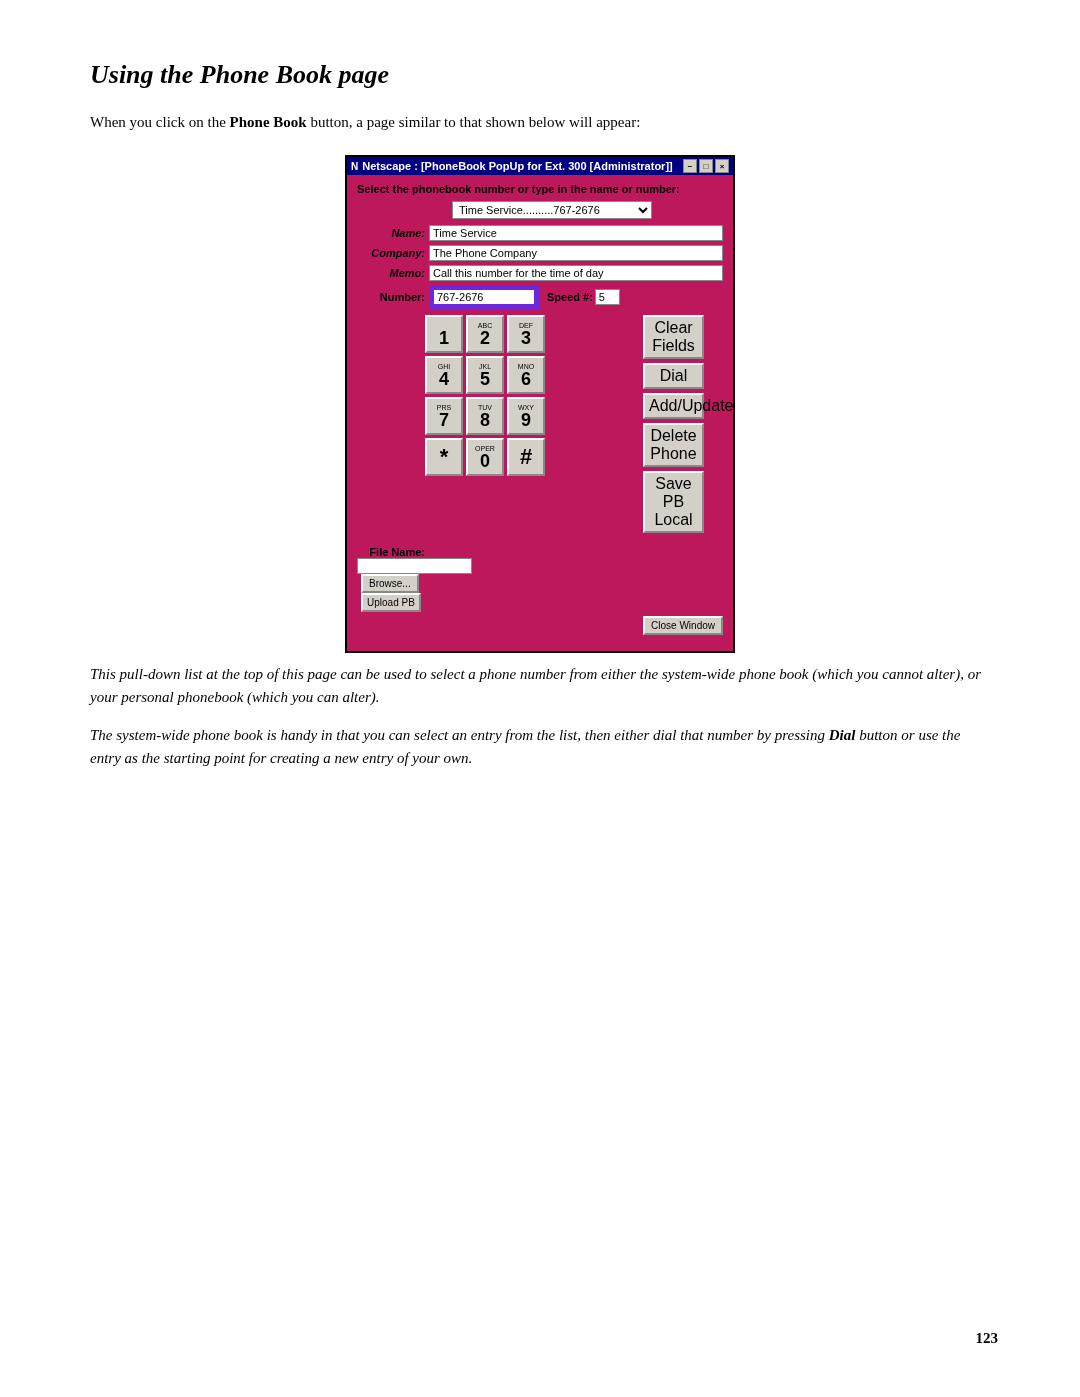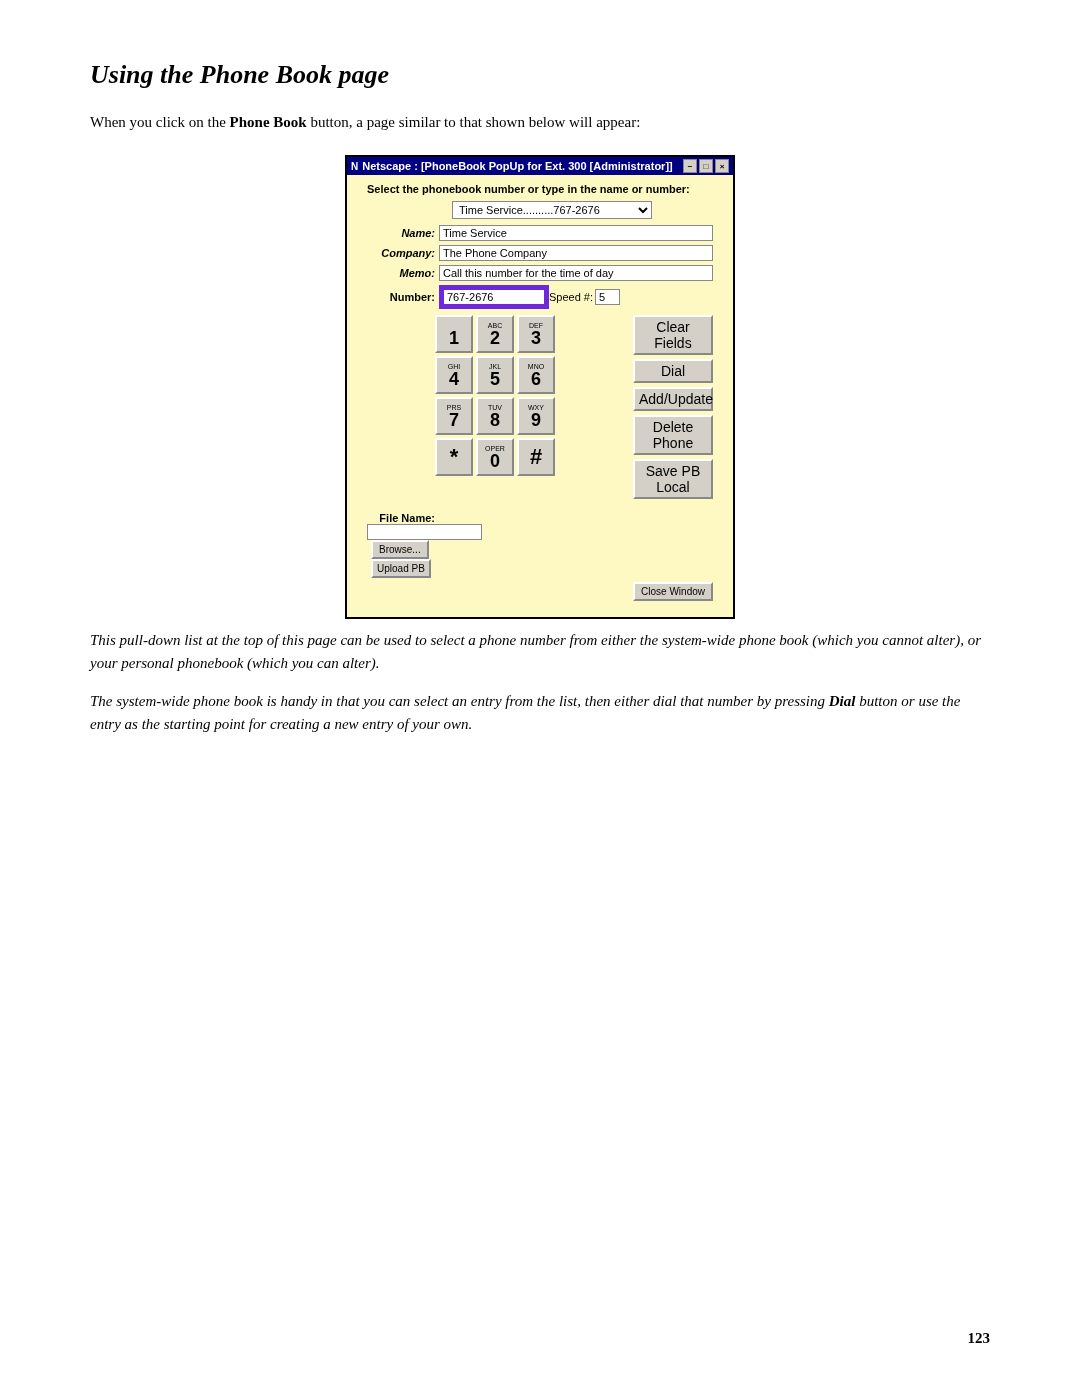--- a/index.html
+++ b/index.html
@@ -84,22 +84,22 @@
       font-size: 8px;
       display: flex;
       align-items: center;
       justify-content: center;
       cursor: pointer;
       color: #000;
       font-weight: bold;
     }
 
     .window-body {
-      padding: 8px 20px;
-      background: #fef9c3;
+      padding: 8px 10px;
+      background: #be185d;
     }
 
     .instruction-text {
       font-size: 11px;
       font-weight: bold;
       margin-bottom: 6px;
     }
 
     .dropdown-row {
       display: flex;
@@ -170,23 +170,23 @@
     .number-input {
       font-size: 11px;
       font-family: Arial, sans-serif;
       border: 5px solid #6d28d9;
       background: #fff;
       padding: 1px 3px;
       width: 110px;
     }
 
     .speed-label {
-      font-weight: normal;
-      font-size: 11px;
-      margin-left: 0;
+      font-weight: bold;
+      font-size: 11px;
+      margin-left: 8px;
     }
 
     .speed-input {
       font-size: 11px;
       font-family: Arial, sans-serif;
       border: 1px solid #888;
       background: #fff;
       padding: 1px 3px;
       width: 25px;
       margin-left: 2px;
@@ -231,29 +231,29 @@
 
     
     .right-buttons {
       display: flex;
       flex-direction: column;
       gap: 4px;
       width: 80px;
     }
 
     .action-btn {
-      font-size: 14px;
+      font-size: 16px;
       font-family: Arial, sans-serif;
       background: #d4d0c8;
       border: 2px solid;
       border-color: #fff #888 #888 #fff;
       padding: 2px 4px;
       cursor: pointer;
       text-align: center;
-      width: 80px;
+      width: 61px;
     }
 
     .file-name-row {
       display: flex;
       align-items: flex-start;
       margin-top: 13px;
       flex-direction: column;
     }
 
     .file-name-label {
@@ -323,21 +323,21 @@
       font-size: 15px;
       font-family: Times New Roman, Times, serif;
       margin-bottom: 16px;
       line-height: 1.5;
       font-style: italic;
     }
 
     .page-number {
       position: absolute;
       bottom: 50px;
-      right: 90px;
+      right: 82px;
       font-size: 15px;
       font-family: Times New Roman, Times, serif;
       font-weight: bold;
     }
 
     .spacer {
       height: 8px;
     }
 
     .netscape-icon {

